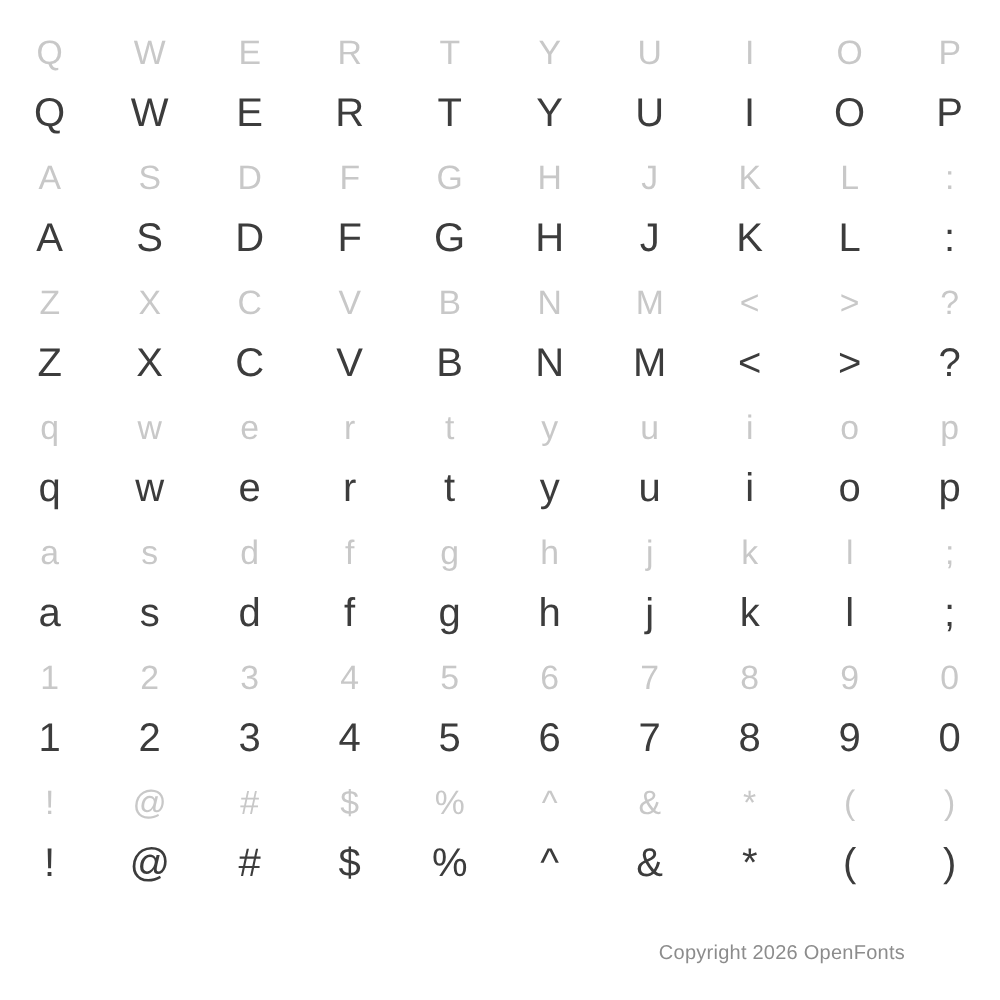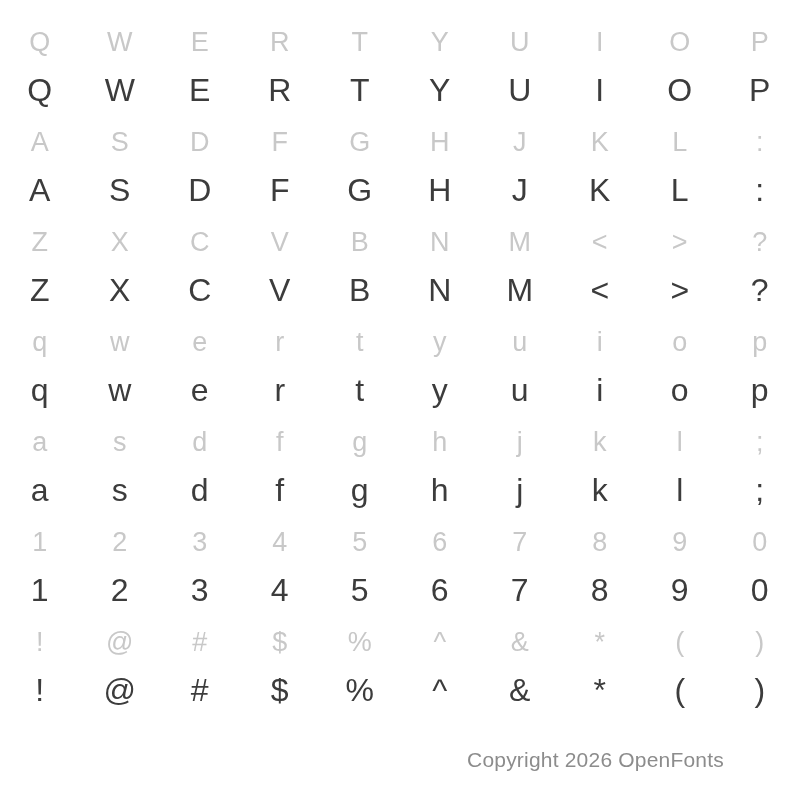--- a/index.html
+++ b/index.html
@@ -59,21 +59,21 @@
     color: #3c3c3c;
     font-size: 32px;
     font-weight: 300;
     letter-spacing: 0.5px;
   }
   .footer {
     position: absolute;
     right: 76px;
     bottom: 28px;
     color: #8c8c8c;
-    font-size: 21px;
+    font-size: 16px;
     font-weight: 400;
     letter-spacing: 0.2px;
   }
 </style>
 </head>
 <body>
 
 <div id="specimen">
   <div class="grid">
       <div class="row light">

